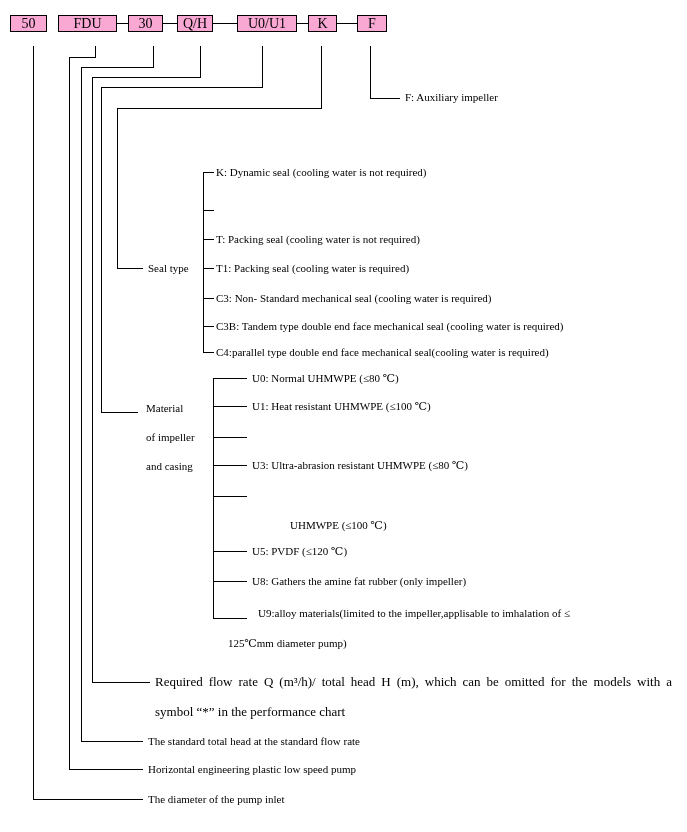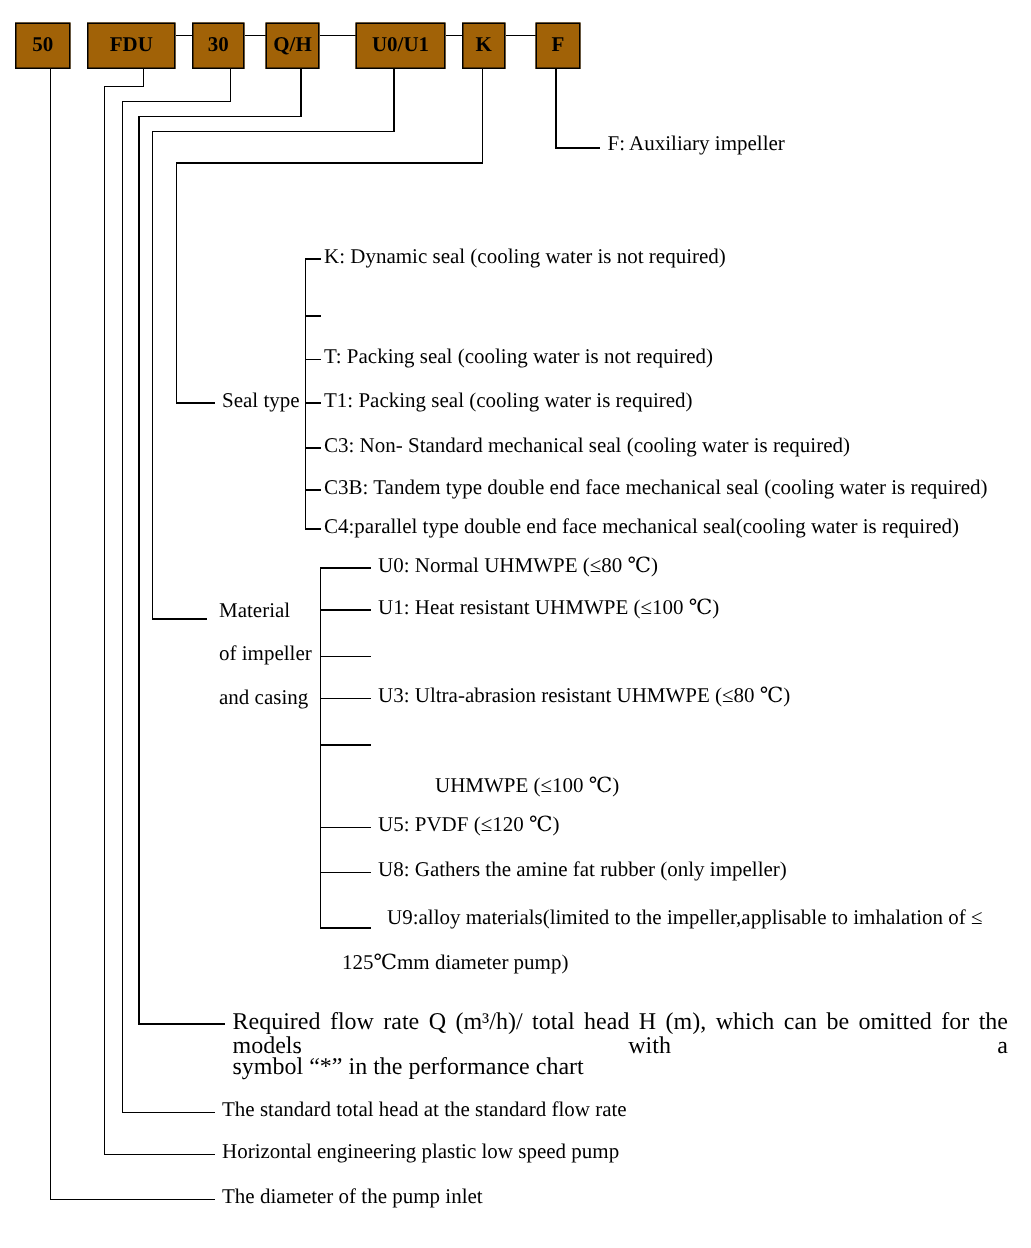--- a/index.html
+++ b/index.html
@@ -7,32 +7,32 @@
     position:relative;
     width:687px;height:832px;
     background:#ffffff;
     overflow:hidden;
     font-family:"Liberation Serif","DejaVu Serif",serif;
     color:#000;
   }
   svg.lines{position:absolute;left:0;top:0;}
   svg.lines path{stroke:#000;stroke-width:1;fill:none;}
   .box{
-    position:absolute;top:15px;height:31px;
+    position:absolute;top:15px;height:17px;
     box-sizing:border-box;border:1px solid #000;
     display:flex;align-items:center;justify-content:center;
-    font-size:14px;line-height:1;background:#a16207;font-weight:bold;
+    font-size:14px;line-height:1;background:#f9a8d4;
   }
   .t{
     position:absolute;
-    font-size:14px;line-height:16px;white-space:nowrap;
+    font-size:11px;line-height:16px;white-space:nowrap;
   }
   .para{
     position:absolute;
-    font-size:16px;line-height:16px;
+    font-size:13px;line-height:16px;
   }
   .just{text-align:justify;text-align-last:justify;}
 </style>
 </head>
 <body>
 
 <div class="canvas">
 
   <svg class="lines" width="687" height="832" shape-rendering="crispEdges">
     <path d="M117,23.5 H128 M163,23.5 H177 M213,23.5 H237 M297,23.5 H308 M337,23.5 H357"></path>

